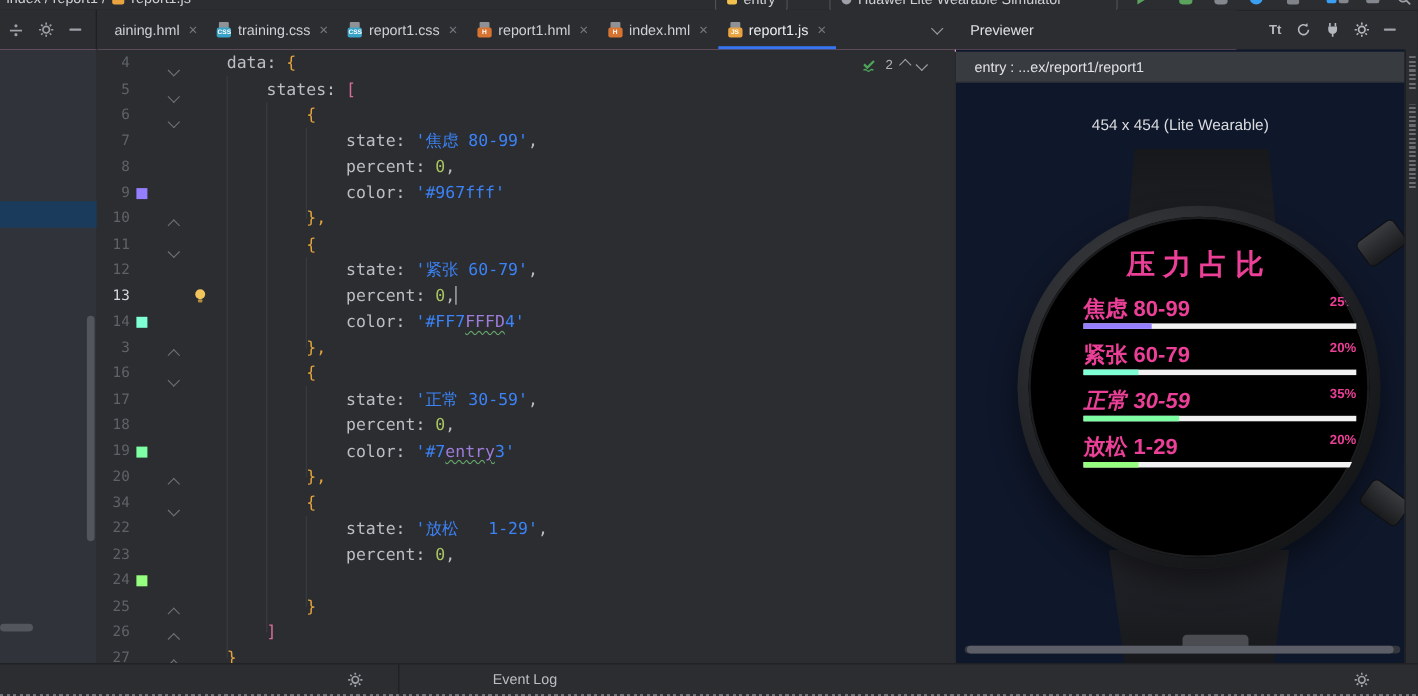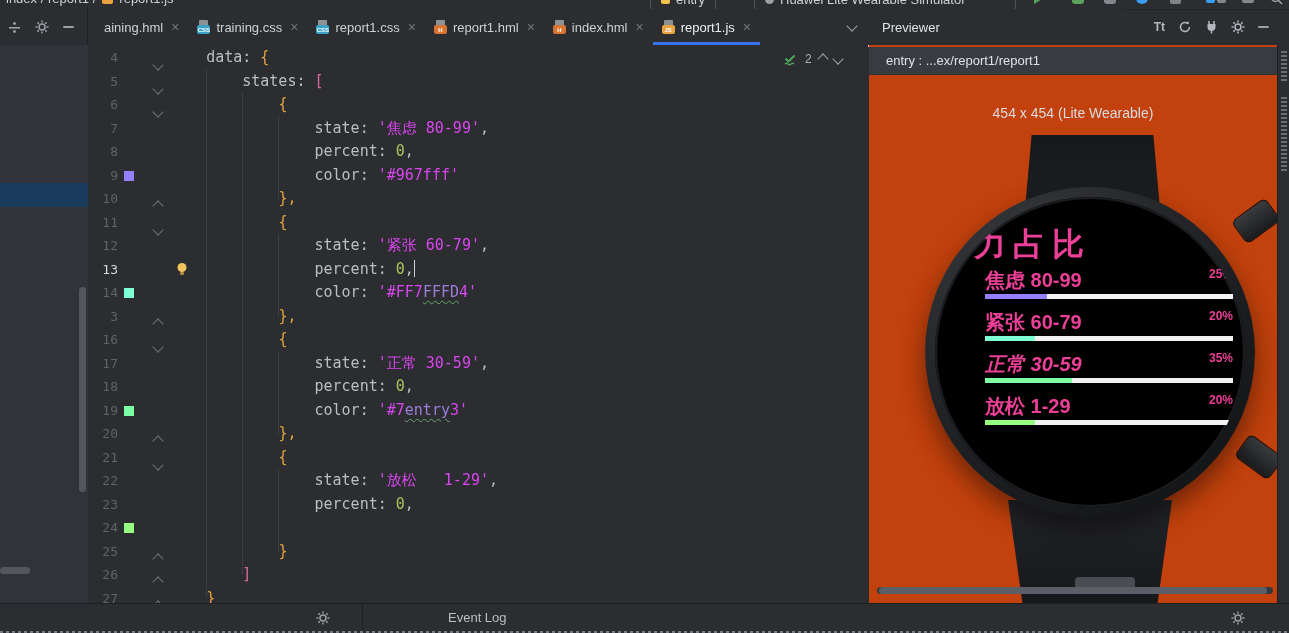--- a/index.html
+++ b/index.html
@@ -49,43 +49,43 @@
   .cline{position:relative;height:23.5px;}
   .lnum{position:absolute;left:0;top:0;width:30px;text-align:right;font-family:"DejaVu Sans Mono",monospace;
         font-size:13px;line-height:23.5px;color:#5f6368;}
   .cline.current .lnum{color:#d5d8de;}
   .swatch{position:absolute;left:36px;top:7px;width:10px;height:10px;}
   .foldm{position:absolute;left:66px;top:9px;}
   .foldm .chev{border-color:#6e7277;}
   .bulb{position:absolute;left:88px;top:4px;}
   .ctext{position:absolute;left:82px;top:0;font-family:"DejaVu Sans Mono",monospace;font-size:15px;
          line-height:23.5px;white-space:pre;}
-  .tok-p{color:#bcbec4}.tok-k{color:#bcbec4}.tok-s{color:#d946ef}.tok-n{color:#a9c361}
+  .tok-p{color:#bcbec4}.tok-k{color:#bcbec4}.tok-s{color:#3b82f6}.tok-n{color:#a9c361}
   .tok-b{color:#e2a33e}.tok-a{color:#d56c9c}
   .tok-t{color:#9e7cda;text-decoration:underline wavy #67a46c 1px;text-underline-offset:3px;}
   .caret{display:inline-block;width:1.5px;height:17px;background:#ced0d6;vertical-align:-3px;}
   #inspection{position:absolute;left:695px;top:7px;display:flex;align-items:center;gap:7px;font-size:12px;color:#afb1b6;}
 
   
-  #previewer{left:869px;top:0;width:408px;height:558px;background:#c2410c;overflow:hidden;}
+  #previewer{left:869px;top:0;width:408px;height:558px;background:#0f172a;overflow:hidden;}
   #entry-bar{position:absolute;left:0;top:2px;width:408px;height:27px;background:#383b40;border-bottom:1px solid #2e3136;
       display:flex;align-items:center;}
   #entry-path{font-size:13px;color:#dfe1e5;margin-left:17px;}
   #resolution{position:absolute;left:0;top:60px;width:408px;text-align:center;font-size:14px;color:#dadce0;}
   .strap{position:absolute;background:linear-gradient(#17181b,#232429);}
   #strap-top{left:151px;top:90px;width:145px;height:130px;clip-path:polygon(8% 0,92% 0,100% 100%,0 100%);}
   #strap-bottom{left:139px;top:455px;width:164px;height:141px;background:linear-gradient(#232429,#131417);
       clip-path:polygon(0 0,100% 0,88% 100%,12% 100%);}
   .crown{position:absolute;width:40px;height:26px;border-radius:6px;background:linear-gradient(#3a3b3e,#1a1b1d);border:1px solid #101113;}
   #watch-case{position:absolute;left:56px;top:142px;width:330px;height:330px;border-radius:50%;
       background:radial-gradient(circle at 35% 28%,#3d3e42,#202124 55%,#0b0c0d 100%);
       box-shadow:0 12px 26px rgba(0,0,0,.45);}
   #watch-screen{position:absolute;left:66px;top:152px;width:310px;height:310px;border-radius:50%;background:#000;
       box-shadow:inset 0 0 0 2px #1c1d1f;overflow:hidden;}
-  #watch-title{position:absolute;left:0;top:26px;width:310px;font-size:32px;font-weight:bold;letter-spacing:7px;}
+  #watch-title{position:absolute;left:0;top:26px;width:310px;text-align:center;font-size:26px;font-weight:bold;letter-spacing:7px;}
   #watch-rows{position:absolute;left:50px;top:70px;width:248px;}
   .wrow{position:relative;height:42px;}
   .wlabel{position:absolute;left:0;top:0;font-size:20px;font-weight:bold;}
   .wpct{position:absolute;right:0;top:0;font-size:12px;font-weight:bold;}
   .wtrack{position:absolute;left:0;top:27px;width:248px;height:5px;background:#f2f2f2;}
   .wfill{position:absolute;left:0;top:0;height:5px;}
   #strap-end{position:absolute;left:206px;top:532px;width:60px;height:14px;background:#4a4c51;border-radius:4px;}
   #pv-hscroll{position:absolute;left:8px;top:542px;width:396px;height:7px;background:#34373c;border-radius:4px;}
   #pv-hscroll .thumb{position:absolute;left:2px;top:0;width:388px;height:7px;background:#5b5e66;border-radius:4px;}
 
@@ -351,21 +351,21 @@
             <span class="lnum">19</span>
             <span class="swatch" style="background: rgb(127, 255, 163);"></span>
             <span class="ctext"><span class="tok-p">                </span><span class="tok-k">color: </span><span class="tok-s">'#7</span><span class="tok-t">entry</span><span class="tok-s">3'</span></span>
           </div>
           <div class="cline">
             <span class="lnum">20</span>
             <span class="foldm"><span class="chev up"></span></span>
             <span class="ctext"><span class="tok-p">            </span><span class="tok-b">},</span></span>
           </div>
           <div class="cline">
-            <span class="lnum">21</span>
+            <span class="lnum">34</span>
             <span class="foldm"><span class="chev"></span></span>
             <span class="ctext"><span class="tok-p">            </span><span class="tok-b">{</span></span>
           </div>
           <div class="cline">
             <span class="lnum">22</span>
             <span class="ctext"><span class="tok-p">                </span><span class="tok-k">state: </span><span class="tok-s">'放松   1-29'</span><span class="tok-p">,</span></span>
           </div>
           <div class="cline">
             <span class="lnum">23</span>
             <span class="ctext"><span class="tok-p">                </span><span class="tok-k">percent: </span><span class="tok-n">0</span><span class="tok-p">,</span></span>

